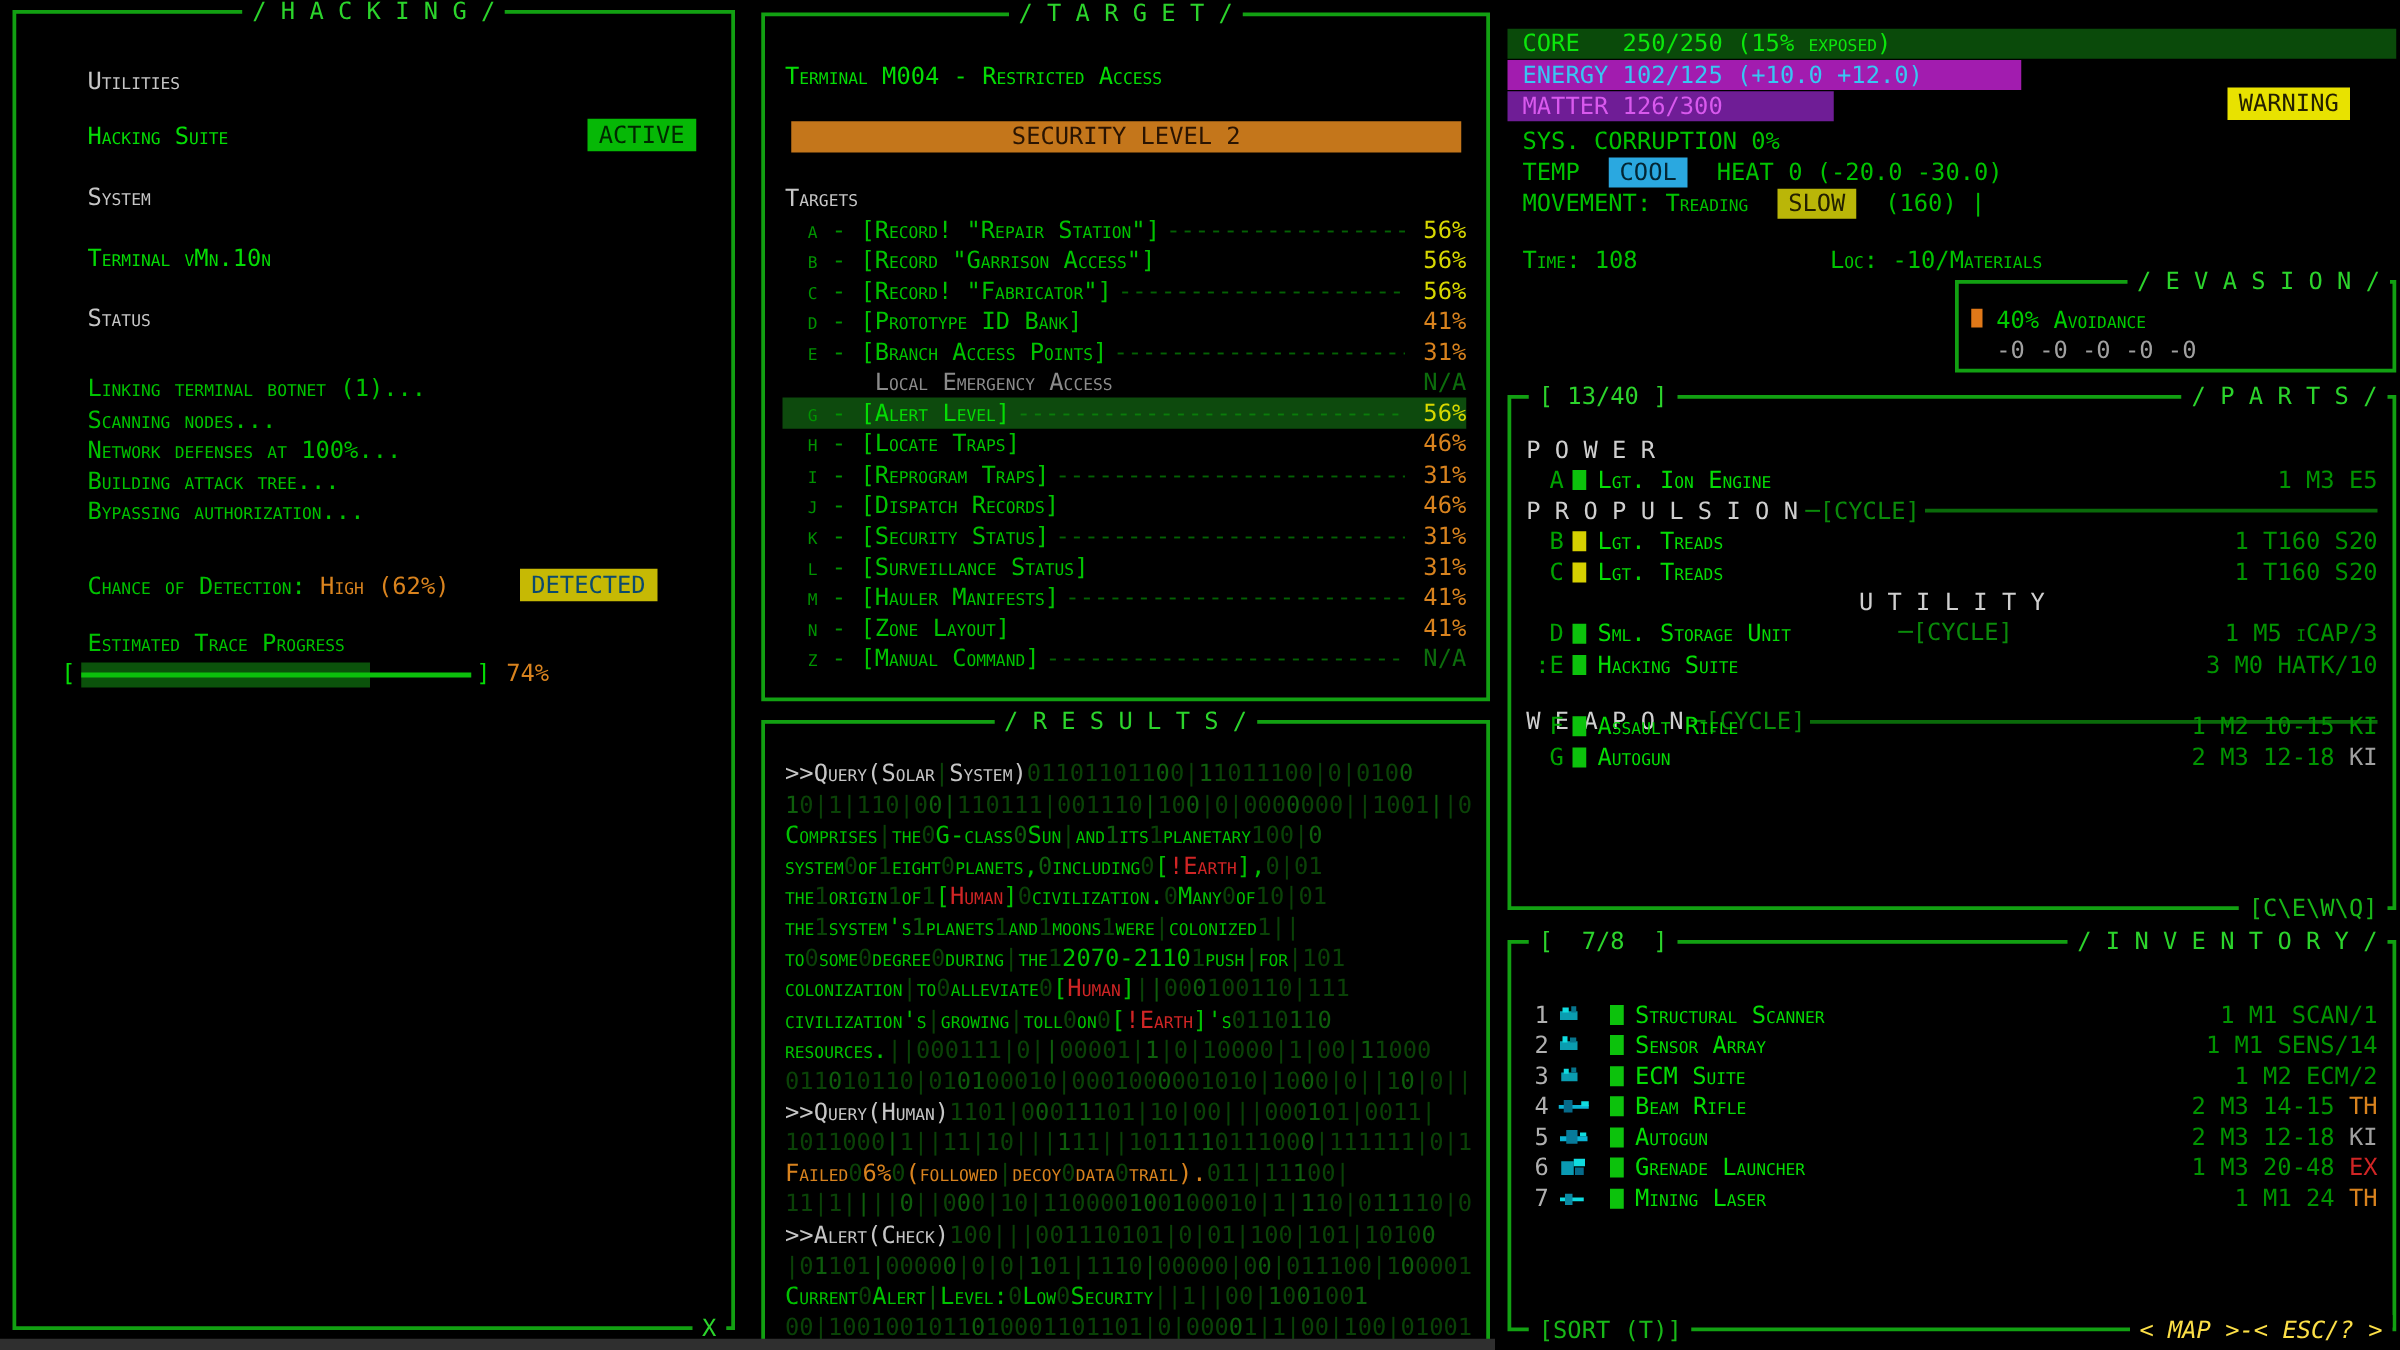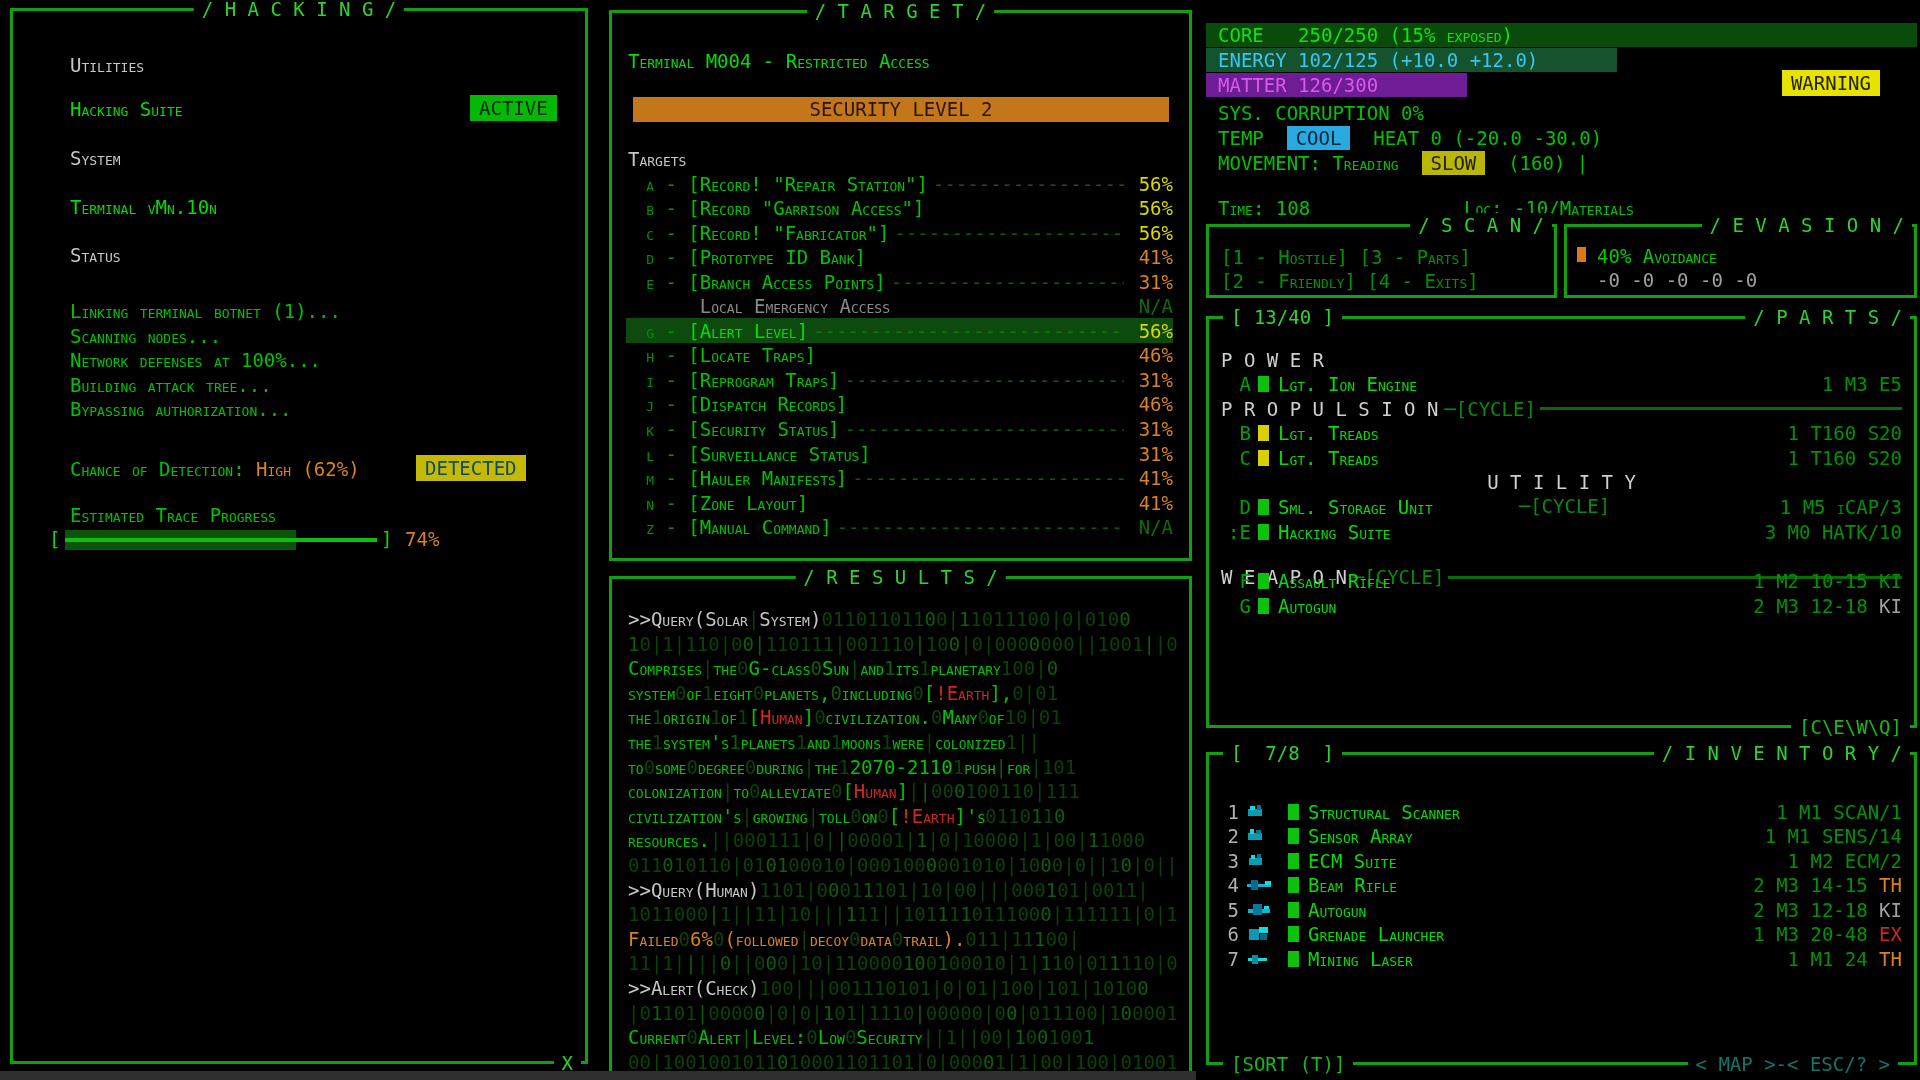--- a/index.html
+++ b/index.html
@@ -128,39 +128,34 @@
         <div class="rline" style="top: 421.6px;"><span class="nz">|</span><span class="nz">0</span><span class="nz2">1</span><span class="nz">1</span><span class="nz">0</span><span class="nz">1</span><span class="nz2">|</span><span class="nz">0</span><span class="nz">0</span><span class="nz">0</span><span class="nz">0</span><span class="nz2">0</span><span class="nz">|</span><span class="nz">0</span><span class="nz">|</span><span class="nz">0</span><span class="nz">|</span><span class="nz2">1</span><span class="nz">0</span><span class="nz">1</span><span class="nz">|</span><span class="nz">1</span><span class="nz">1</span><span class="nz">1</span><span class="nz">0</span><span class="nz2">|</span><span class="nz">0</span><span class="nz">0</span><span class="nz">0</span><span class="nz">0</span><span class="nz">0</span><span class="nz">|</span><span class="nz">0</span><span class="nz2">0</span><span class="nz">|</span><span class="nz">0</span><span class="nz">1</span><span class="nz">1</span><span class="nz">1</span><span class="nz">0</span><span class="nz">0</span><span class="nz">|</span><span class="nz">1</span><span class="nz2">0</span><span class="nz">0</span><span class="nz">0</span><span class="nz">0</span><span class="nz">1</span></div>
         <div class="rline" style="top: 446.2px;"><span class="g">C</span><span class="g">u</span><span class="g">r</span><span class="g">r</span><span class="g">e</span><span class="g">n</span><span class="g">t</span><span class="nz">0</span><span class="g">A</span><span class="g">l</span><span class="g">e</span><span class="g">r</span><span class="g">t</span><span class="nz2">|</span><span class="g">L</span><span class="g">e</span><span class="g">v</span><span class="g">e</span><span class="g">l</span><span class="g">:</span><span class="nz">0</span><span class="g">L</span><span class="g">o</span><span class="g">w</span><span class="nz">0</span><span class="g">S</span><span class="g">e</span><span class="g">c</span><span class="g">u</span><span class="g">r</span><span class="g">i</span><span class="g">t</span><span class="g">y</span><span class="nz">|</span><span class="nz">|</span><span class="nz">1</span><span class="nz">|</span><span class="nz">|</span><span class="nz">0</span><span class="nz">0</span><span class="nz">|</span><span class="nz2">1</span><span class="nz">0</span><span class="nz2">0</span><span class="nz">1</span><span class="nz">0</span><span class="nz">0</span><span class="nz2">1</span></div>
         <div class="rline" style="top: 470.8px;"><span class="nz">0</span><span class="nz">0</span><span class="nz">|</span><span class="nz">1</span><span class="nz">0</span><span class="nz">0</span><span class="nz">1</span><span class="nz">0</span><span class="nz">0</span><span class="nz">1</span><span class="nz">0</span><span class="nz">1</span><span class="nz">1</span><span class="nz2">0</span><span class="nz">1</span><span class="nz">0</span><span class="nz">0</span><span class="nz">0</span><span class="nz">1</span><span class="nz">1</span><span class="nz">0</span><span class="nz">1</span><span class="nz">1</span><span class="nz">0</span><span class="nz">1</span><span class="nz">|</span><span class="nz">0</span><span class="nz">|</span><span class="nz">0</span><span class="nz">0</span><span class="nz">0</span><span class="nz2">0</span><span class="nz">1</span><span class="nz">|</span><span class="nz">1</span><span class="nz">|</span><span class="nz">0</span><span class="nz">0</span><span class="nz">|</span><span class="nz">1</span><span class="nz">0</span><span class="nz">0</span><span class="nz">|</span><span class="nz">0</span><span class="nz">1</span><span class="nz">0</span><span class="nz">0</span><span class="nz">1</span></div>
       </div>
   </div>
 
   <div class="abs" id="hud" style="left:1206px;top:0;width:714px;height:220px;">
     <div class="bar" style="left:0;top:23px;width:711px;background:#0a4a0a;">
       <span class="txt" style="color:#0ce60c;">CORE   250/250 (15% exposed)</span>
     </div>
-    <div class="bar" style="left:0;top:48px;width:411px;background:#14532d;">
+    <div class="bar" style="left:0;top:48px;width:411px;background:#a21caf;">
       <span class="txt" style="color:#38c6f2;">ENERGY 102/125 (+10.0 +12.0)</span>
     </div>
     <div class="bar" style="left:0;top:73px;width:261px;background:#6f1d96;">
       <span class="txt" style="color:#d959ee;">MATTER 126/300</span>
     </div>
     <span class="abs badge b-warning" style="right:40px;top:70px;">WARNING</span>
     <div class="abs g pre" style="left:12px;top:101px;">SYS. CORRUPTION 0%</div>
     <div class="abs pre" style="left:12px;top:126px;"><span class="g">TEMP</span><span>  </span><span class="badge b-cool">COOL</span><span>  </span><span class="g">HEAT 0 (-20.0 -30.0)</span></div>
     <div class="abs pre" style="left:12px;top:151px;"><span class="g">MOVEMENT: Treading</span><span>  </span><span class="badge b-slow">SLOW</span><span>  </span><span class="g">(160) |</span></div>
     <div class="abs g pre" style="left:12px;top:196px;">Time: 108</div>
     <div class="abs g pre" style="left:258px;top:196px;">Loc: -10/Materials</div>
   </div>
 
-  <div class="panel" style="left:1206px;top:224px;width:351px;height:74px;">
-    <span class="phead" style="right:2px;">/ S C A N /</span>
-    <div class="abs dk pre" style="left:12px;top:18px;">[1 - Hostile] [3 - Parts]</div>
-    <div class="abs dk pre" style="left:12px;top:42px;">[2 - Friendly] [4 - Exits]</div>
-  </div>
   <div class="panel" style="left:1564px;top:224px;width:353px;height:74px;">
     <span class="phead" style="right:2px;">/ E V A S I O N /</span>
     <span class="abs" style="left:10px;top:20px;width:9px;height:15px;background:#e07818;"></span>
     <div class="abs pre" style="left:30px;top:17px;color:#00cc00;">40% Avoidance</div>
     <div class="abs gray pre" style="left:30px;top:41px;">-0 -0 -0 -0 -0</div>
   </div>
 
   <div class="panel" id="parts-panel" style="left:1206px;top:316px;width:711px;height:412px;">
     <span class="phead" style="left:14px;">[ 13/40 ]</span>
     <span class="phead" style="right:4px;">/ P A R T S /</span>
@@ -213,17 +208,17 @@
             <rect x="2" y="4" width="10" height="11" fill="#0a9ab4"></rect>
             <rect x="12" y="2" width="9" height="6" fill="#10dce0"></rect>
             <rect x="13" y="9" width="7" height="6" fill="#066a8a"></rect>
           </svg><span class="blk green"></span><span class="pname">Grenade Launcher</span><span class="pinfo"><span class="dk">1 M3 20-48 </span><span class="r">EX</span></span></div>
         <div class="prow" style="top: 191px;"><span class="inum">7</span><svg class="isvg" viewBox="0 0 26 18">
             <rect x="1" y="8" width="19" height="3" fill="#10dce0"></rect>
             <rect x="5" y="5" width="6" height="9" fill="#0a8aa4"></rect>
           </svg><span class="blk green"></span><span class="pname">Mining Laser</span><span class="pinfo"><span class="dk">1 M1 24 </span><span class="o">TH</span></span></div>
       </div>
     <span class="pfoot" style="left:14px;">[SORT (T)]</span>
-    <span class="pfoot" style="right:16px;color:#0f766e;">&lt; MAP &gt;-&lt; ESC/? &gt;</span>
+    <span class="pfoot" style="right:0;color:#fde047;font-style:italic;">&lt; MAP &gt;-&lt; ESC/? &gt;</span>
   </div>
 
   <div class="abs" style="left:0;top:1071px;width:1196px;height:9px;background:#2f2f2f;"></div>
 </div>
 
 </body></html>

